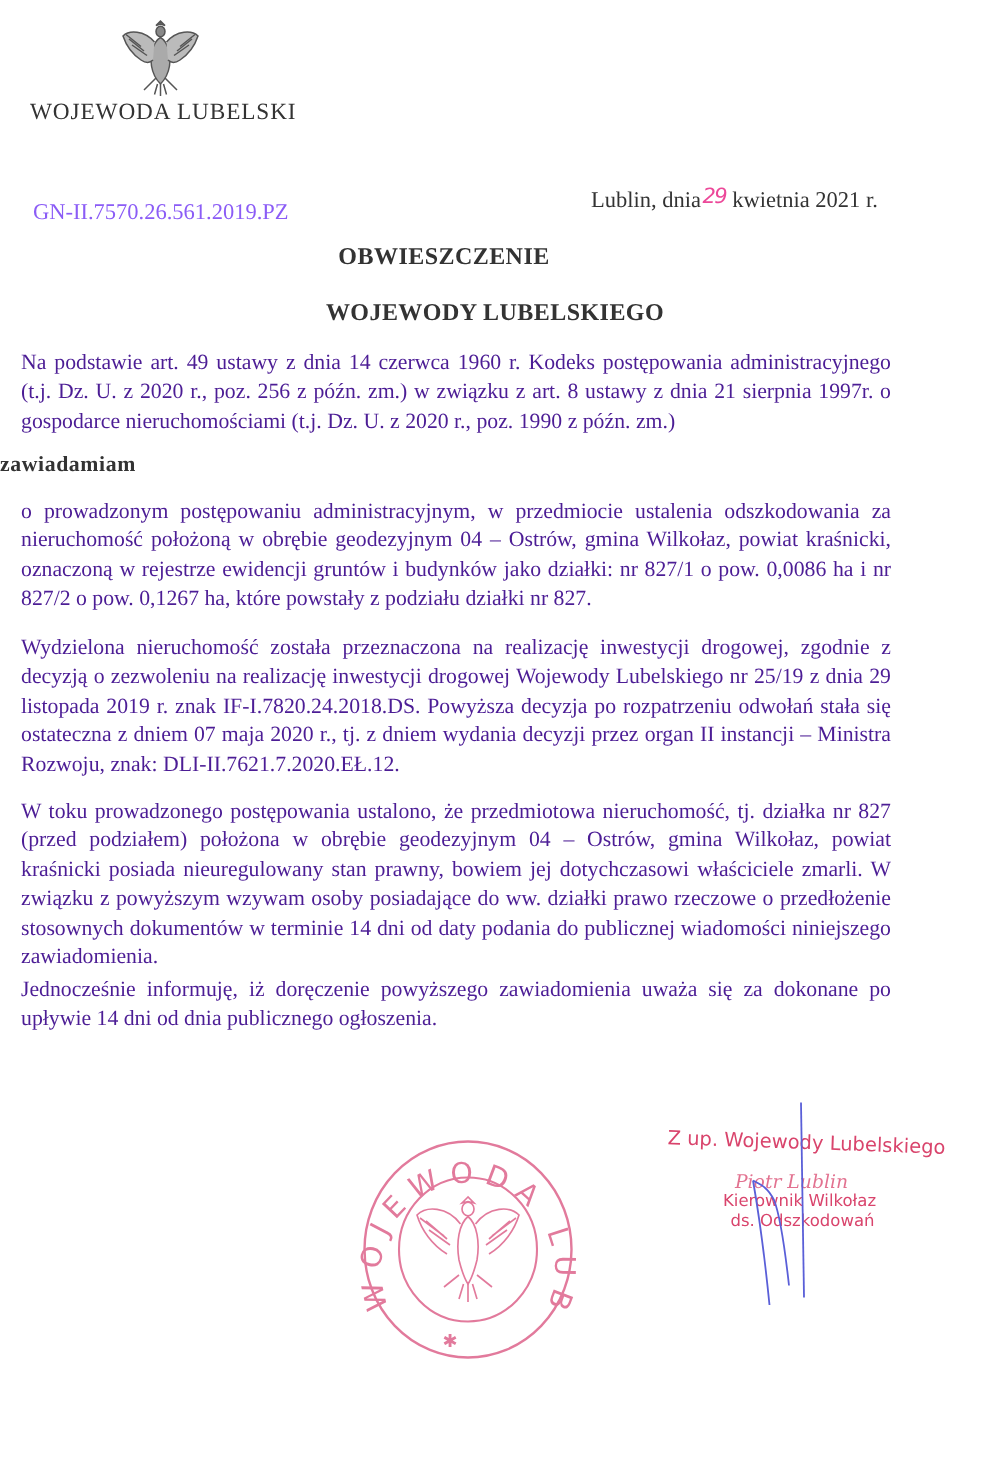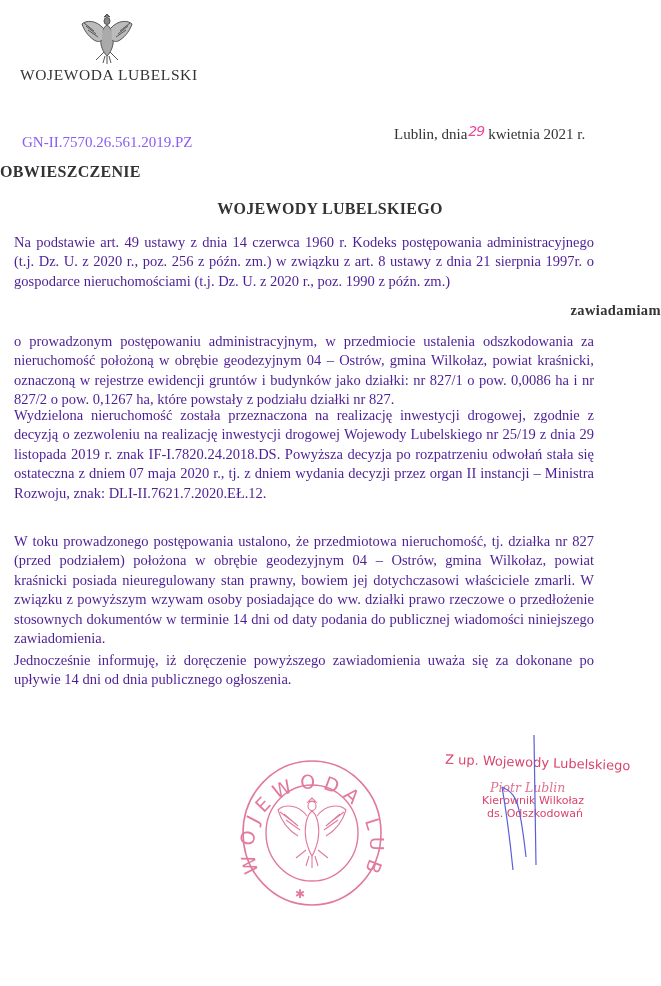--- a/index.html
+++ b/index.html
@@ -4,27 +4,27 @@
 <style>
   html, body { margin:0; padding:0; background:#ffffff; }
   body { width:661px; height:986px; position:relative; overflow:hidden;
          font-family:"Liberation Serif", "DejaVu Serif", serif; color:#2a2a2a; }
   .abs { position:absolute; }
   .eagle { left:78px; top:10px; width:58px; height:55px; }
   .office { left:20px; top:66px; font-size:15.5px; letter-spacing:0.6px; color:#333; white-space:nowrap; }
   .ref { left:22px; top:134px; font-size:15px; color:#8b5cf6; white-space:nowrap; }
   .date { left:394px; top:126px; font-size:15px; color:#333; white-space:nowrap; }
   .date .hand { font-family:"DejaVu Sans", sans-serif; color:#ec4899; font-size:14px; font-style:italic; position:relative; top:-3px; margin:0 4px 0 1px; letter-spacing:-1px; }
-  .title1 { left:0; width:592px; top:163px; font-size:16px; font-weight:bold; color:#333; letter-spacing:0.3px; }
+  .title1 { left:0; width:592px; top:163px; text-align:center; font-size:16px; font-weight:bold; color:#333; letter-spacing:0.3px; }
   .title2 { left:0; width:660px; top:200px; text-align:center; font-size:16px; font-weight:bold; color:#333; letter-spacing:0.3px; }
   .para { left:14px; width:580px; font-size:14.5px; line-height:19.4px; text-align:justify; color:#4c1d95; }
   .p1 { top:233px; }
-  .zaw { left:0; width:661px; top:302px; text-align:right; font-size:14.5px; font-weight:bold; color:#333; letter-spacing:0.4px; }
+  .zaw { left:0; width:661px; top:302px; text-align:left; font-size:14.5px; font-weight:bold; color:#333; letter-spacing:0.4px; }
   .p2 { top:332px; }
-  .p3 { top:406px; }
+  .p3 { top:423px; }
   .p4 { top:532px; }
   .p5 { top:651px; }
   .stamp-round { left:240px; top:758px; width:144px; height:150px; }
   .sig { left:445px; top:755px; width:200px; color:#d9446c; font-family:"DejaVu Sans", sans-serif; }
   .sig .line1 { position:absolute; left:0; top:0; font-size:13px; white-space:nowrap; transform:rotate(2deg); }
   .sig .name { position:absolute; left:45px; top:25px; font-size:12.5px; font-style:italic; font-family:"DejaVu Serif", serif; white-space:nowrap; opacity:0.75; }
   .sig .role1 { position:absolute; left:37px; top:39px; font-size:11px; white-space:nowrap; }
   .sig .role2 { position:absolute; left:42px; top:52px; font-size:11px; white-space:nowrap; }
   .scrawl { left:440px; top:730px; width:120px; height:140px; }
 </style>

